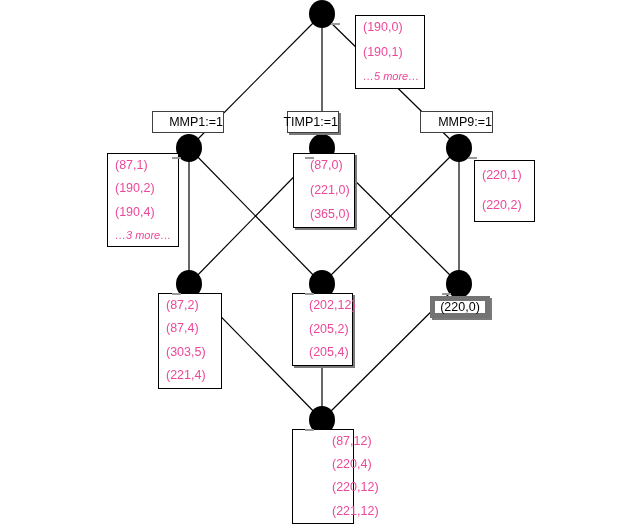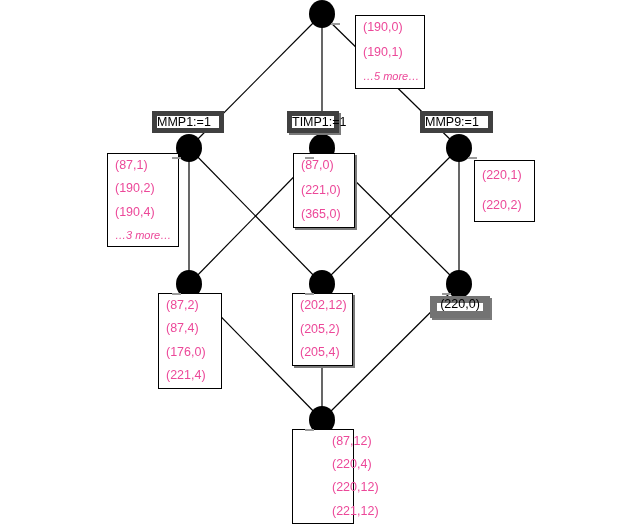--- a/index.html
+++ b/index.html
@@ -33,56 +33,57 @@
     background: #ffffff;
     border: 1px solid #000000;
     box-sizing: border-box;
     display: flex;
     flex-direction: column;
     justify-content: space-around;
     align-items: flex-start;
   }
   .box.shadowed {
     box-shadow: 2px 2px 0 0 #7a7a7a;
+    padding-left: 9px;
   }
   .box .line {
     font-size: 12.5px;
     color: #ec4899;
     line-height: 1.1;
     padding-left: 7px;
     white-space: nowrap;
   }
   .box .line.more {
     font-style: italic;
     font-size: 11px;
   }
   .tbox {
     position: absolute;
     background: #ffffff;
-    border: 5px solid #404040;
+    border: 1px solid #404040;
     box-sizing: border-box;
     display: flex;
     align-items: center;
-    justify-content: flex-start;
+    justify-content: flex-end;
   }
   .tbox.shadowed {
     box-shadow: 2px 2px 0 0 #7a7a7a;
   }
   .tbox .tlabel {
     font-size: 12.5px;
     color: #000000;
     white-space: nowrap;
   }
   .sbox {
     position: absolute;
     background: #ffffff;
-    border: 7px solid #737373;
+    border: 5px solid #737373;
     box-sizing: border-box;
     display: flex;
-    align-items: flex-end;
+    align-items: center;
     justify-content: center;
   }
   .sbox.shadowed {
     box-shadow: 2px 2px 0 0 #7a7a7a;
   }
   .sbox .line {
     font-size: 12.5px;
     color: #000000;
     white-space: nowrap;
   }
@@ -154,21 +155,21 @@
       </div>
       <div class="tick" style="left: 305px; top: 157px; width: 9px;"></div>
       <div class="box" style="left: 474px; top: 160px; width: 61px; height: 62px;">
         <div class="line">(220,1)</div>
         <div class="line">(220,2)</div>
       </div>
       <div class="tick" style="left: 468px; top: 157px; width: 9px;"></div>
       <div class="box" style="left: 158px; top: 293px; width: 64px; height: 96px;">
         <div class="line">(87,2)</div>
         <div class="line">(87,4)</div>
-        <div class="line">(176,0)</div>
+        <div class="line">(303,5)</div>
         <div class="line">(221,4)</div>
       </div>
       <div class="tick" style="left: 172px; top: 293px; width: 9px;"></div>
       <div class="box shadowed" style="left: 292px; top: 293px; width: 61px; height: 73px;">
         <div class="line">(202,12)</div>
         <div class="line">(205,2)</div>
         <div class="line">(205,4)</div>
       </div>
       <div class="tick" style="left: 305px; top: 293px; width: 9px;"></div>
       <div class="sbox shadowed" style="left: 430px; top: 296px; width: 60px; height: 22px;">

